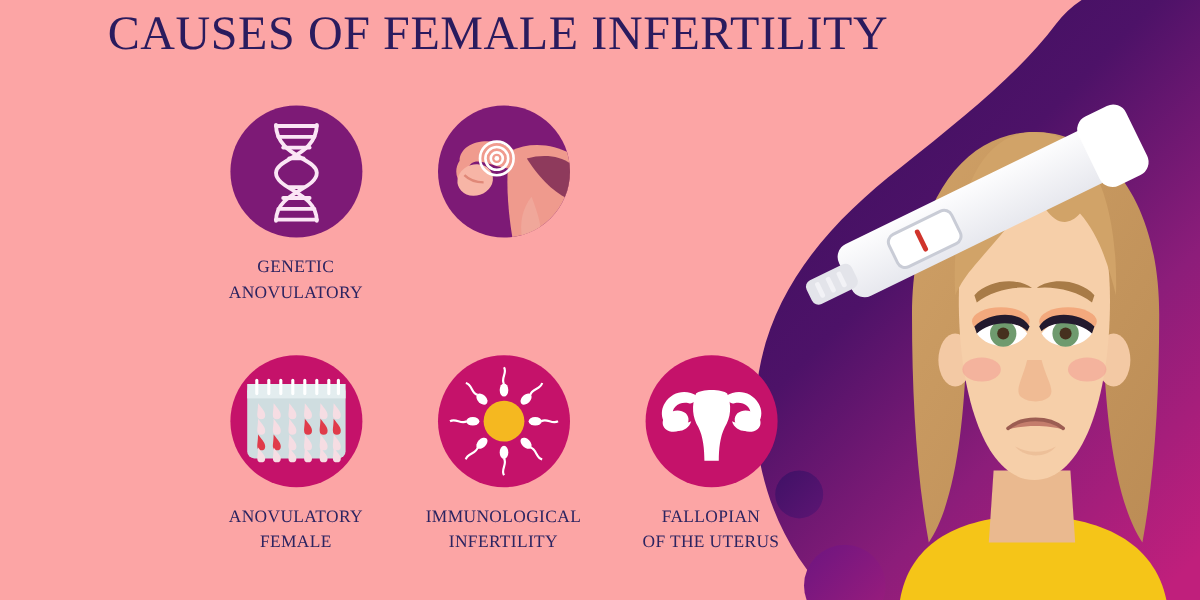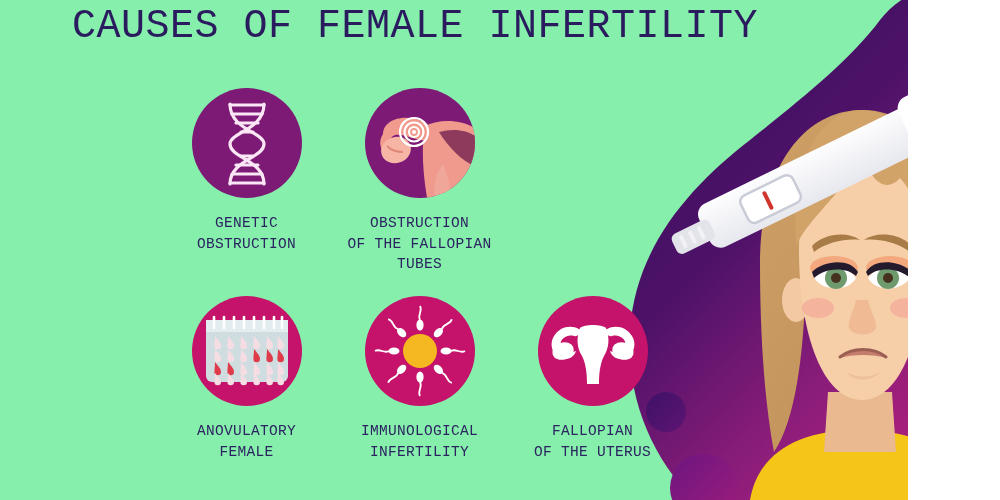--- a/index.html
+++ b/index.html
@@ -2,25 +2,25 @@
 <html><head>
 <meta charset="utf-8">
 <style>
   html, body {
     margin: 0;
     padding: 0;
     background: #ffffff;
   }
   #stage {
     position: relative;
-    width: 908px;
+    width: 1000px;
     height: 500px;
     overflow: hidden;
-    background: #86efac;
-    font-family: Liberation Mono, monospace;
+    background: #fca5a5;
+    font-family: Liberation Serif, serif;
   }
 
   
   #illustration {
     position: absolute;
     left: 600px;
     top: 0;
     width: 400px;
     height: 500px;
     overflow: hidden;
@@ -224,21 +224,21 @@
               <line x1="44" y1="35" x2="66" y2="35"></line>
               <line x1="49" y1="44" x2="61" y2="44"></line>
               <line x1="49" y1="68" x2="61" y2="68"></line>
               <line x1="44" y1="77" x2="66" y2="77"></line>
               <line x1="40" y1="86" x2="70" y2="86"></line>
               <line x1="38" y1="95" x2="72" y2="95"></line>
             </g>
           </svg>
         </div>
         <div class="label">GENETIC
-OBSTRUCTION</div>
+ANOVULATORY</div>
       </div>
 
 
       <div class="cell">
         <div class="circle c-purple">
           <svg width="110" height="110" viewBox="0 0 110 110" xmlns="http://www.w3.org/2000/svg">
 
             <path d="M60,38 C 76,30 96,32 110,40 L110,110 L62,110 C 58,86 56,58 60,38 Z" fill="#ef9a8d"></path>
 
             <path d="M74,44 C 88,40 102,42 110,48 L110,78 C 98,74 84,60 74,44 Z" fill="#8e3a5c"></path>
@@ -252,23 +252,20 @@
             <path d="M22,58 C 26,62 30,64 38,64" stroke="#e08878" stroke-width="2" fill="none"></path>
 
             <g fill="none" stroke="#ffffff" stroke-width="2.2">
               <circle cx="49" cy="44" r="14"></circle>
               <circle cx="49" cy="44" r="9.5"></circle>
               <circle cx="49" cy="44" r="5"></circle>
             </g>
             <circle cx="49" cy="44" r="2" fill="#ffffff"></circle>
           </svg>
         </div>
-        <div class="label">OBSTRUCTION
-OF THE FALLOPIAN
-TUBES</div>
       </div>
     </div>
 
     <div class="row row-2">
 
       <div class="cell">
         <div class="circle c-magenta">
           <svg width="110" height="110" viewBox="0 0 110 110" xmlns="http://www.w3.org/2000/svg">
             <rect x="14" y="24" width="82" height="62" rx="6" fill="#cfdde0"></rect>
             <rect x="14" y="24" width="82" height="12" fill="#e3edef"></rect>

